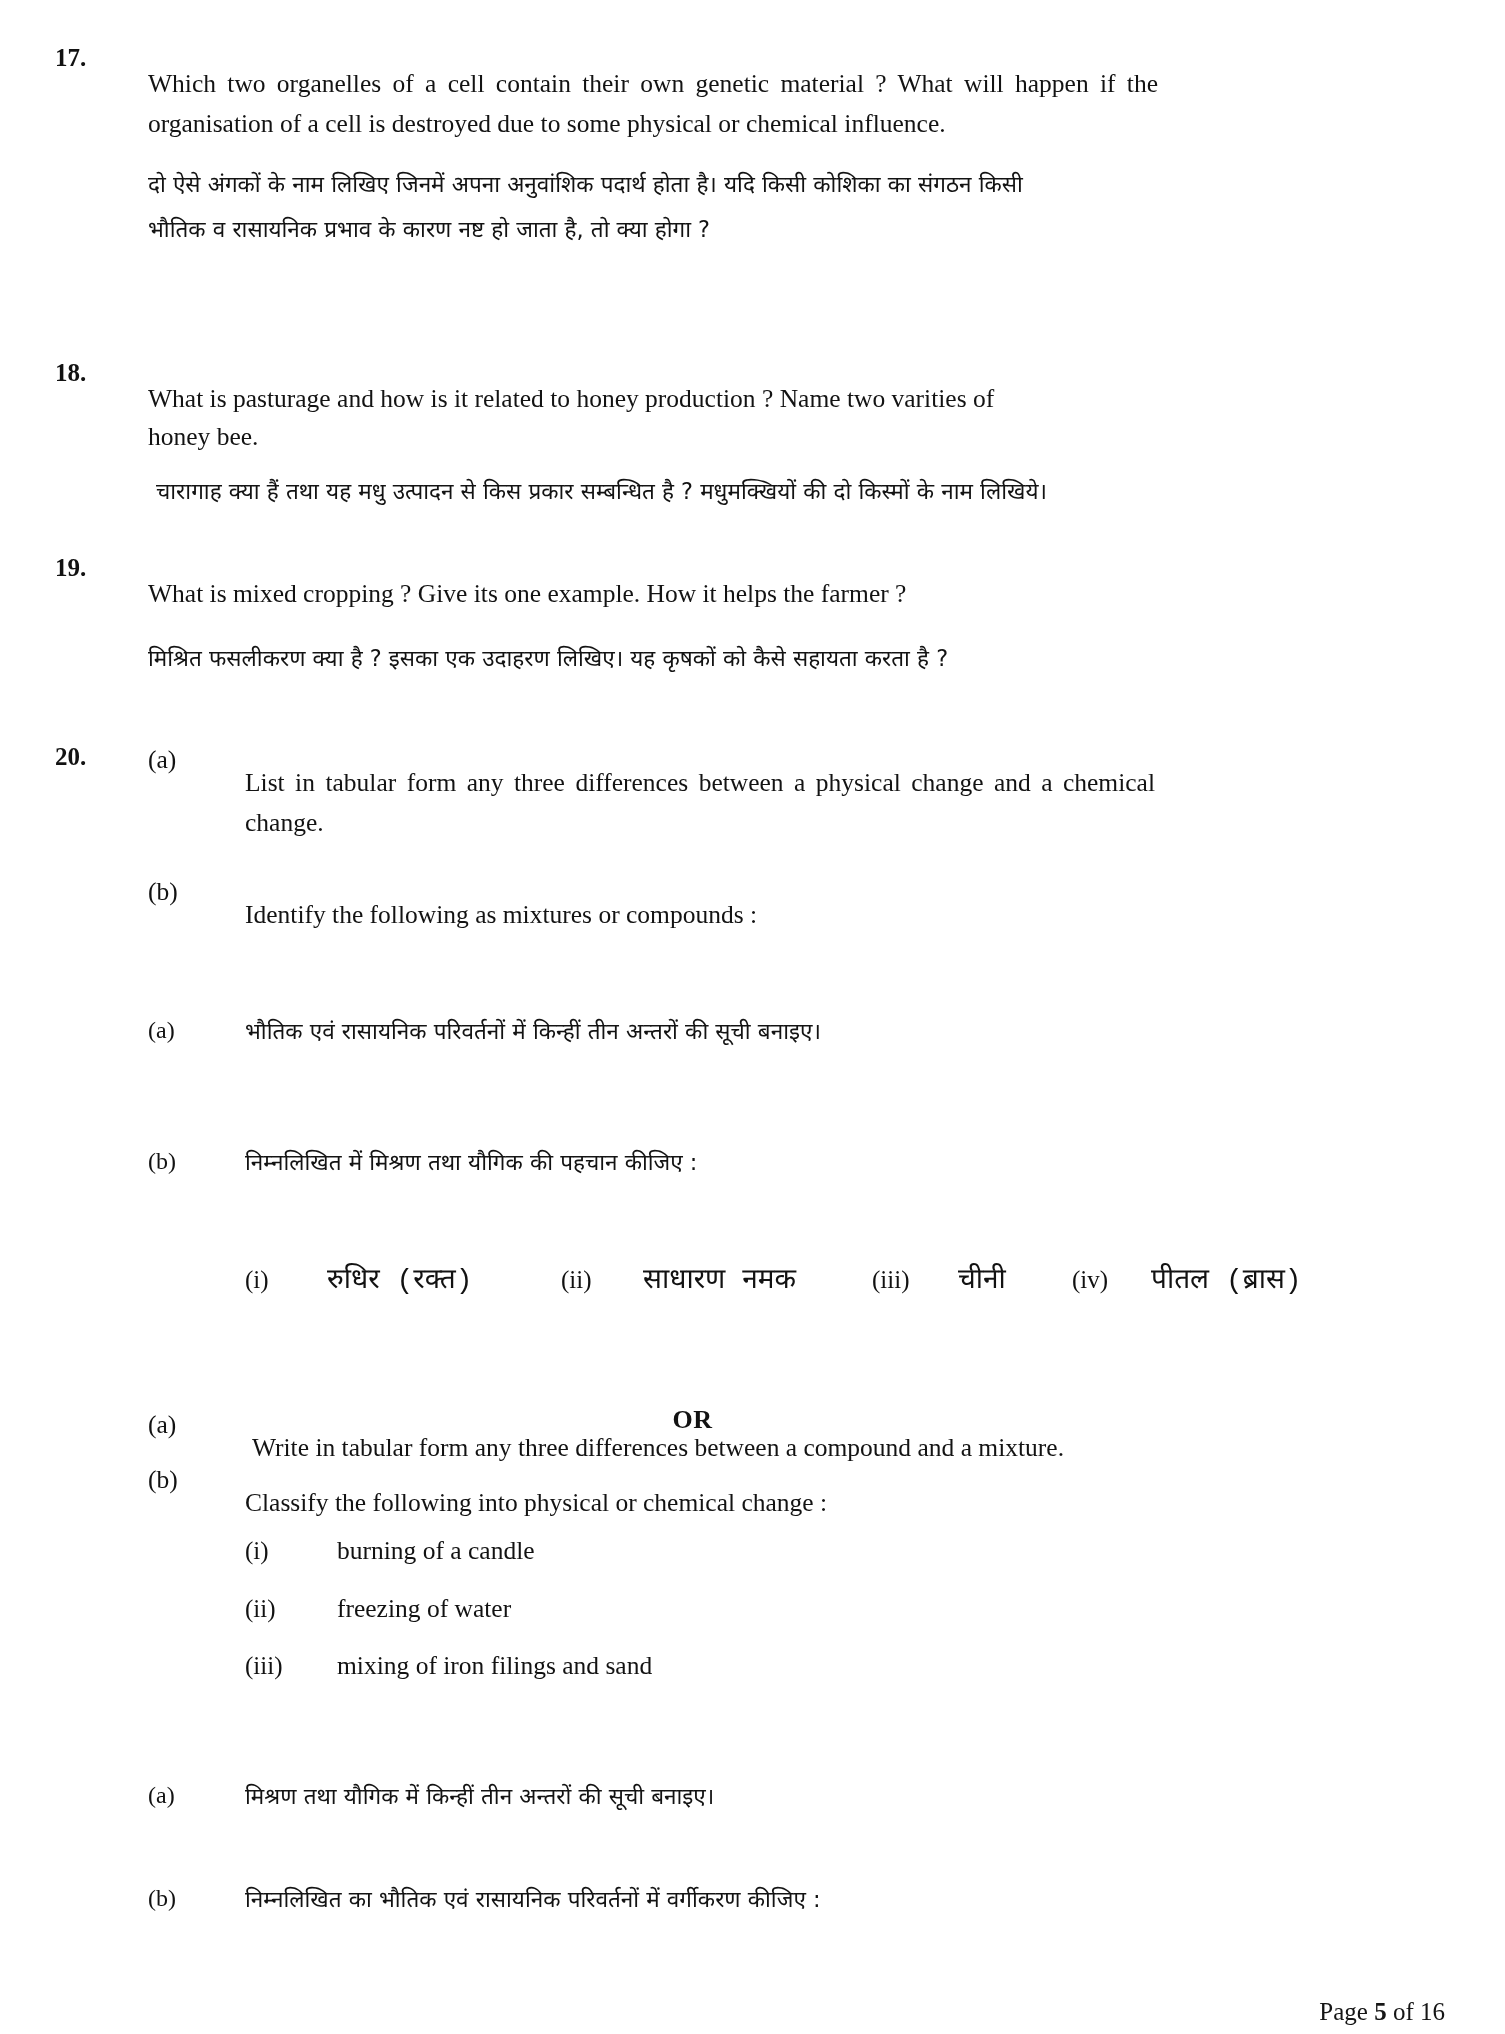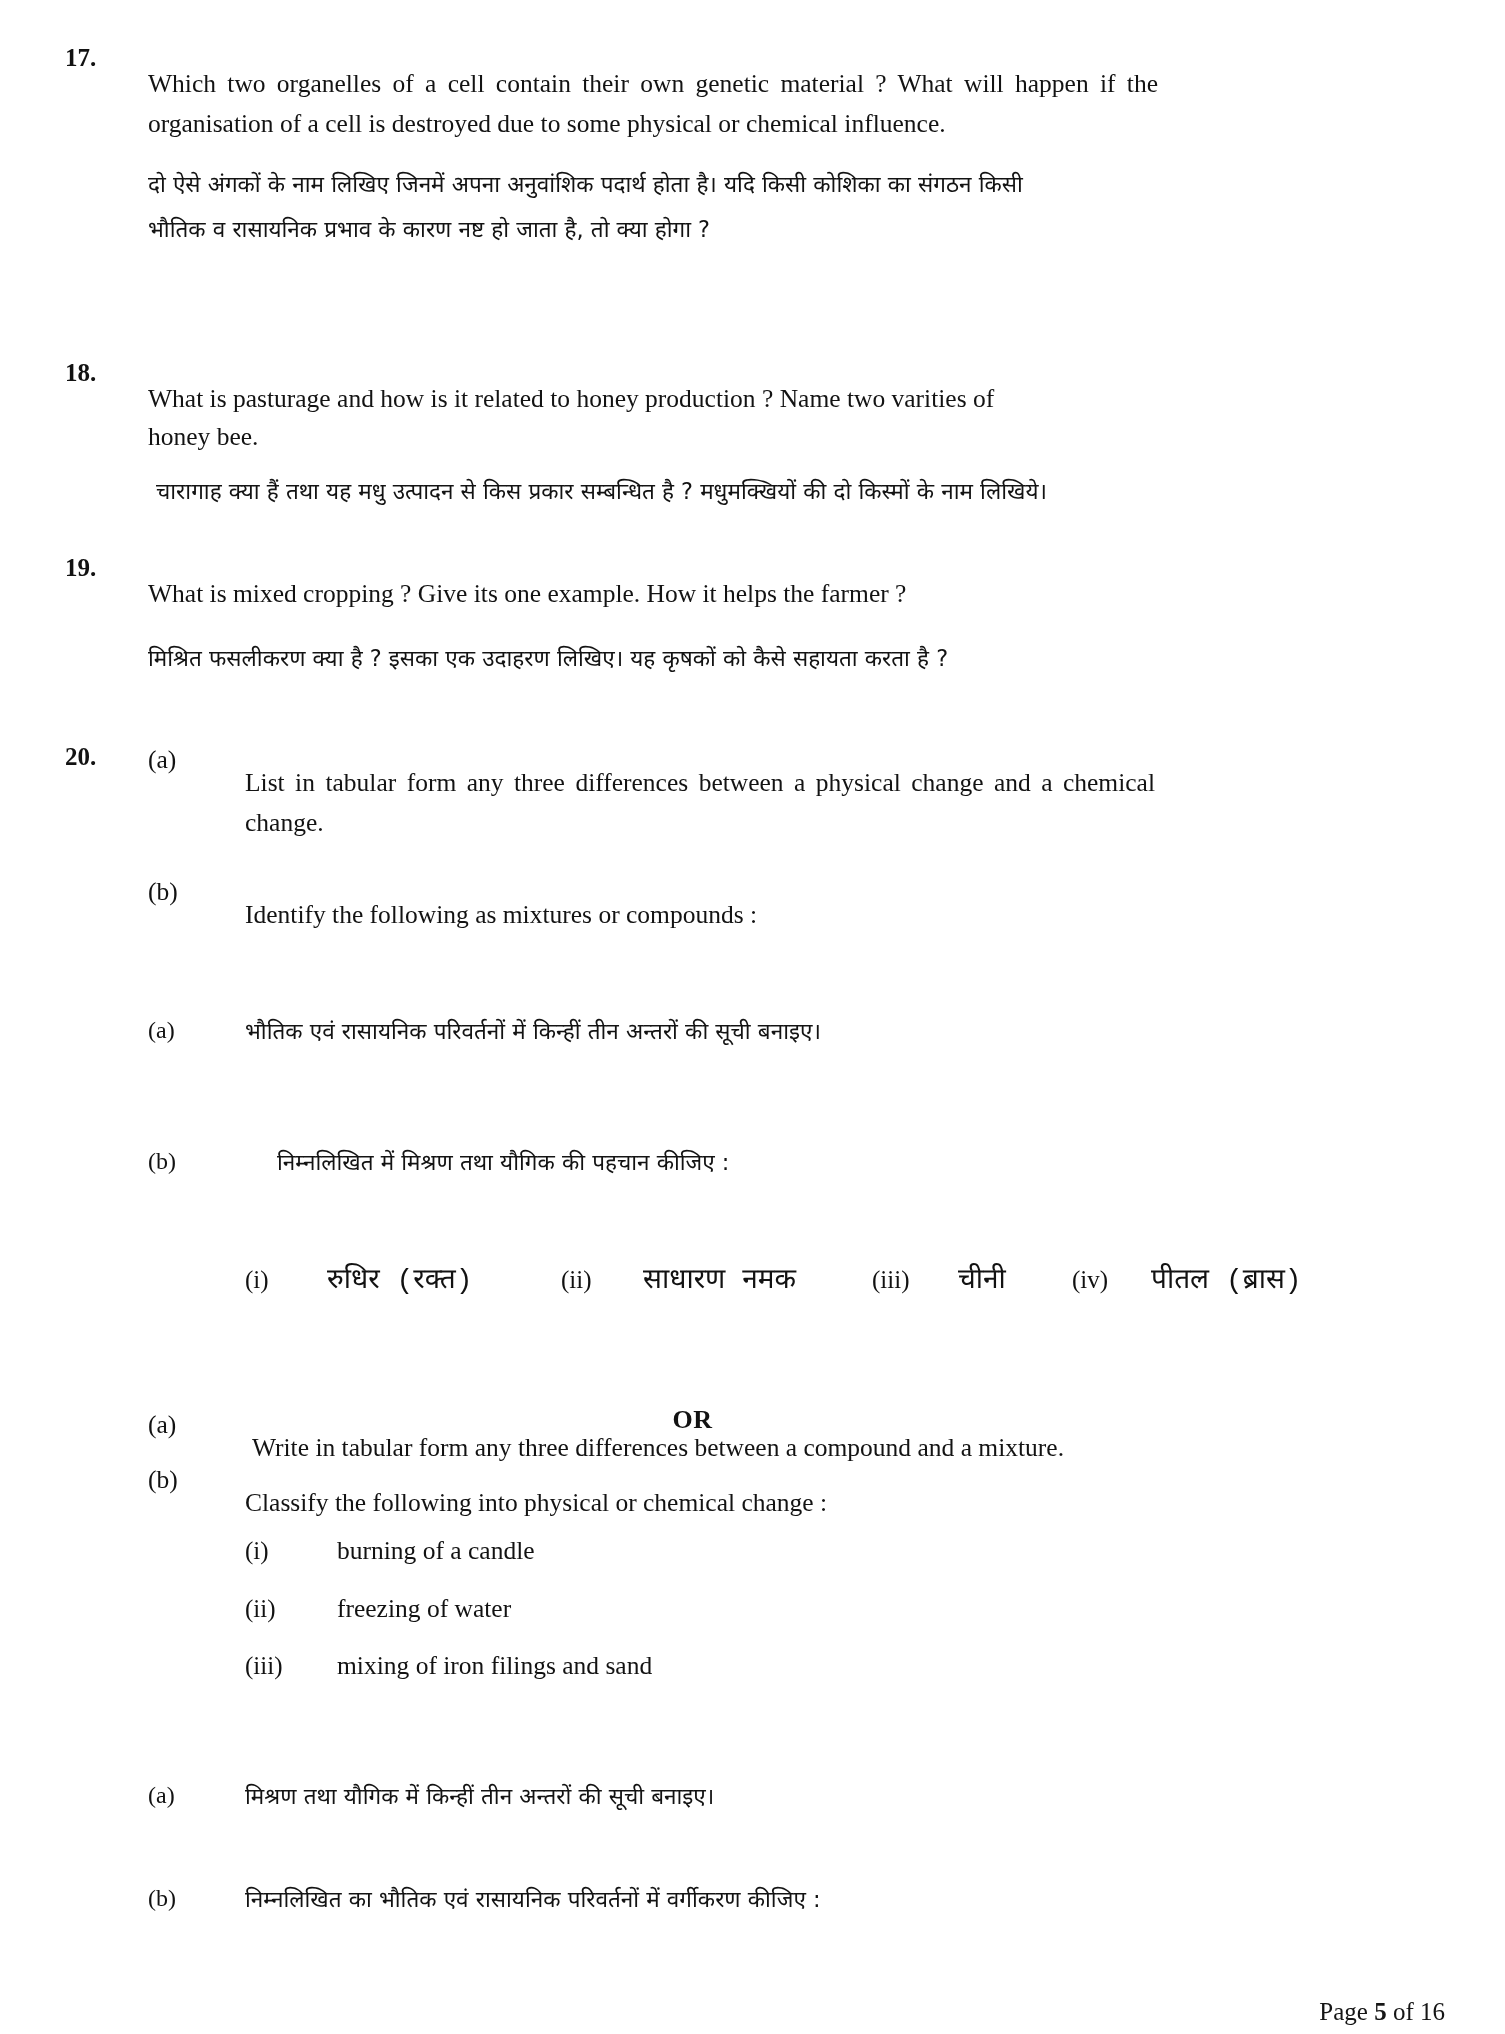--- a/index.html
+++ b/index.html
@@ -23,21 +23,21 @@
     background: #ffffff;
   }
   
   .q {
     position: absolute;
     left: 0;
     width: 1505px;
   }
   .qnum {
     position: absolute;
-    left: 65px;
+    left: 55px;
     width: 62px;
     text-align: left;
     font-weight: bold;
     font-size: 25px;
     line-height: 1.28;
   }
   .qbody {
     position: absolute;
     left: 148px;
     width: 1010px;
@@ -194,21 +194,21 @@
   <div class="part" style="top: 1012px;">
     <div class="plabel hi-label">(a)</div>
     <div class="ptext">
       <div class="hi" style="width:910px;">भौतिक एवं रासायनिक परिवर्तनों में किन्हीं तीन अन्तरों की सूची बनाइए।</div>
     </div>
   </div>
 
   <div class="part" style="top: 1143px;">
     <div class="plabel hi-label">(b)</div>
     <div class="ptext">
-      <div class="hi" style="width:910px;margin-left:32px;">निम्नलिखित में मिश्रण तथा यौगिक की पहचान कीजिए :</div>
+      <div class="hi" style="width:910px;">निम्नलिखित में मिश्रण तथा यौगिक की पहचान कीजिए :</div>
     </div>
   </div>
 
   <div class="romanrow" style="top: 1258px;">
     <span class="rn" style="width:78px;">(i)</span>
     <span class="rv hi-val" style="width:230px;">रुधिर (रक्त)</span>
     <span class="rn" style="width:78px;">(ii)</span>
     <span class="rv hi-val" style="width:225px;">साधारण नमक</span>
     <span class="rn" style="width:82px;">(iii)</span>
     <span class="rv hi-val" style="width:110px;">चीनी</span>

